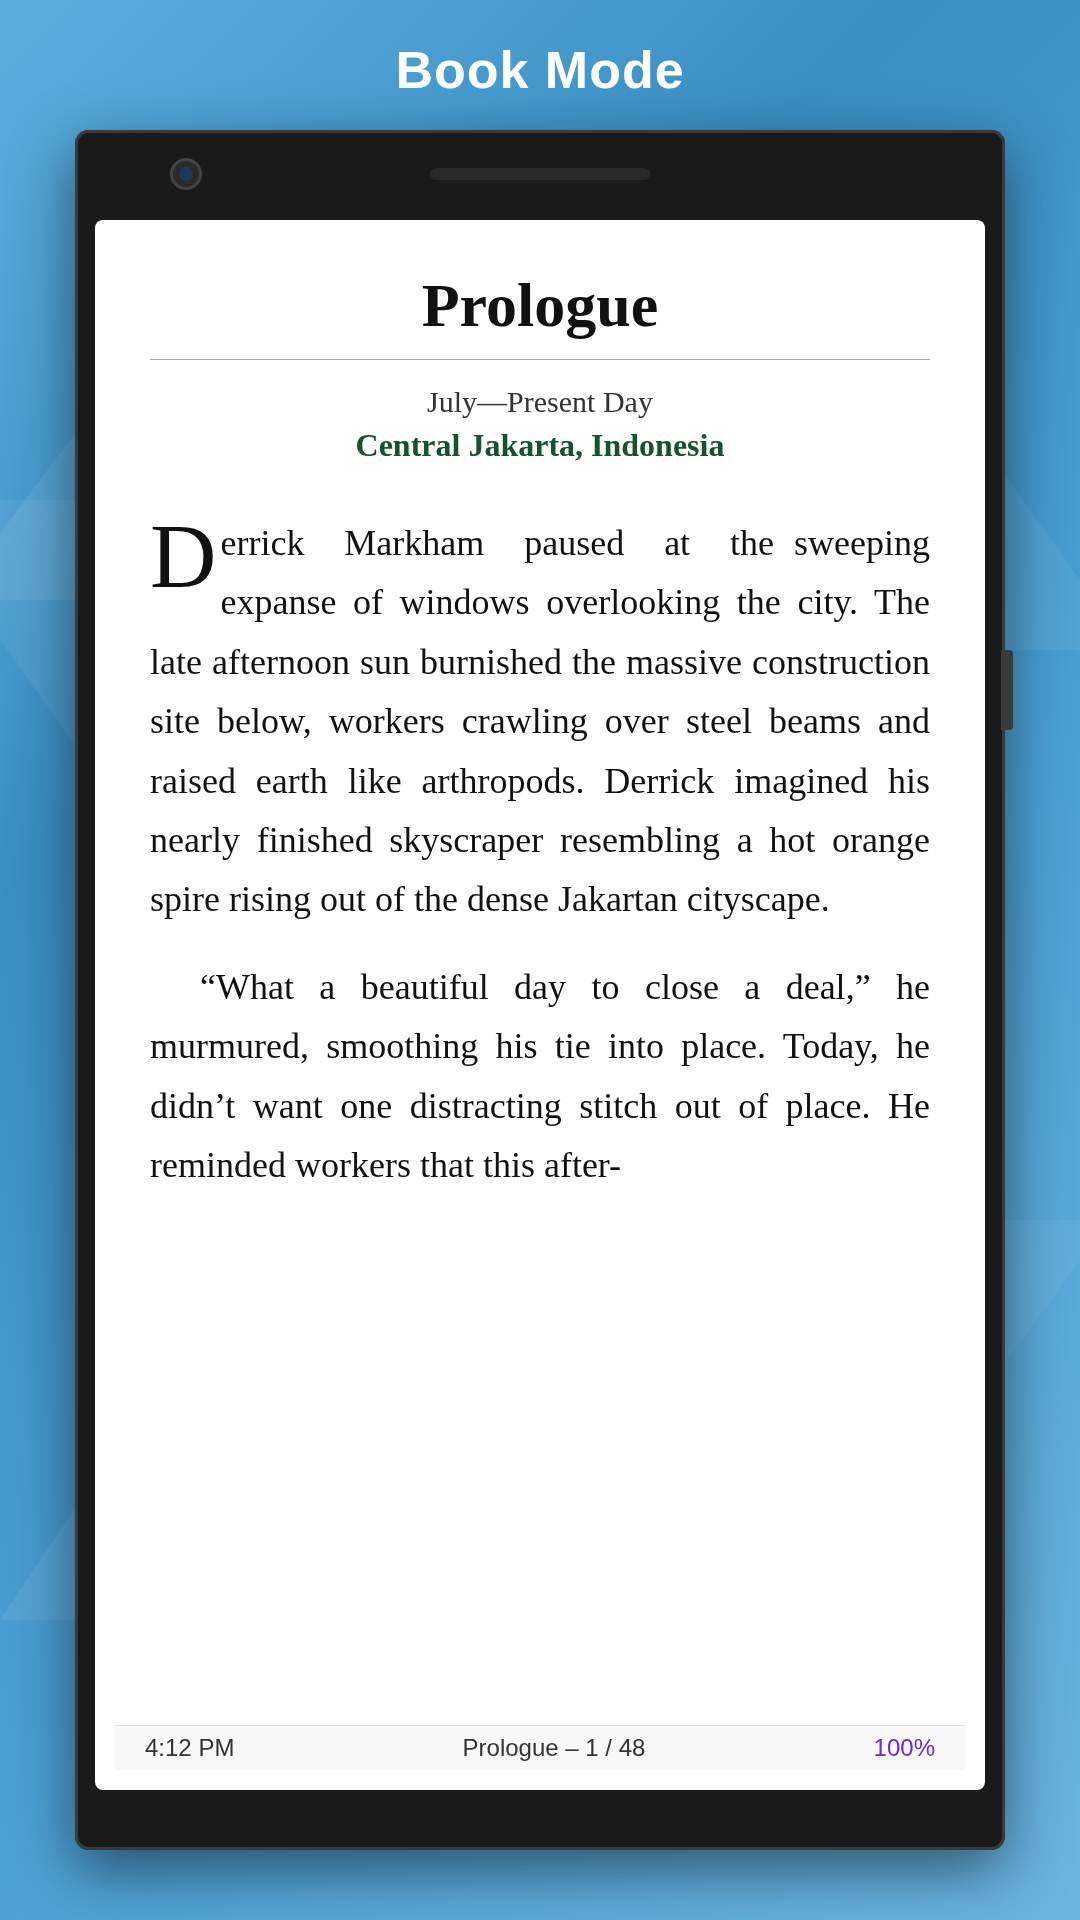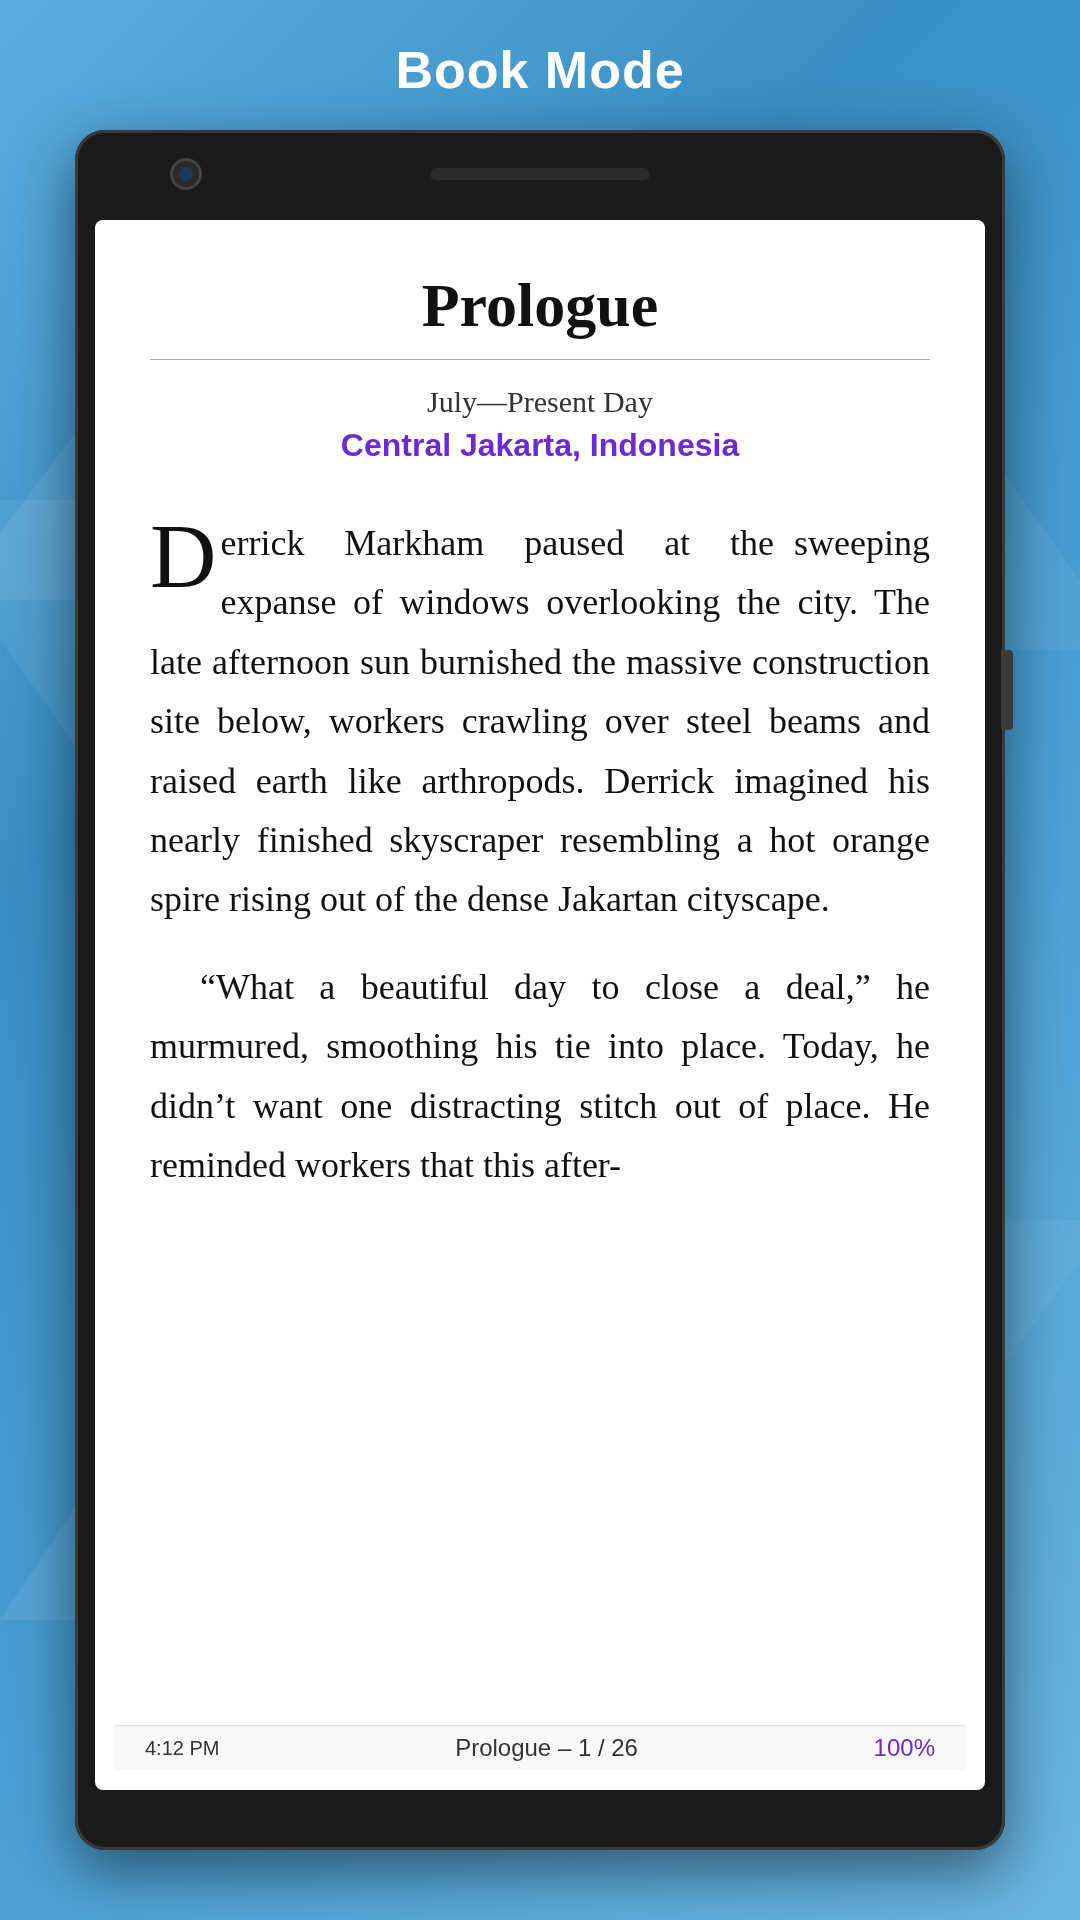--- a/index.html
+++ b/index.html
@@ -29,21 +29,21 @@
     }
 
     
     .phone-frame {
       position: absolute;
       top: 130px;
       left: 75px;
       width: 930px;
       height: 1720px;
       background: #1a1a1a;
-      border-radius: 30px;
+      border-radius: 14px;
       box-shadow: 0 20px 60px rgba(0,0,0,0.5), inset 0 0 0 3px #3a3a3a;
     }
 
     
     .phone-screen {
       position: absolute;
       top: 90px;
       left: 20px;
       right: 20px;
       bottom: 60px;
@@ -137,22 +137,22 @@
       text-align: center;
       color: #333;
       font-family: Georgia, serif;
       margin-bottom: 8px;
     }
 
     .chapter-location {
       font-size: 32px;
       font-weight: bold;
       text-align: center;
-      color: #6d28d9;
-      font-family: Liberation Sans, sans-serif;
+      color: #14532d;
+      font-family: Liberation Serif, serif;
       margin-bottom: 50px;
     }
 
     .book-text {
       font-size: 36px;
       line-height: 1.65;
       color: #111;
       font-family: Georgia, serif;
       text-align: justify;
     }
@@ -180,21 +180,21 @@
       height: 45px;
       background: #f8f8f8;
       border-top: 1px solid #e0e0e0;
       display: flex;
       align-items: center;
       justify-content: space-between;
       padding: 0 30px;
     }
 
     .status-time {
-      font-size: 20px;
+      font-size: 24px;
       color: #333;
       font-family: Arial, sans-serif;
     }
 
     .status-page {
       font-size: 24px;
       color: #333;
       font-family: Arial, sans-serif;
     }
 
@@ -295,19 +295,19 @@
       </div>
 
       <div class="book-text indent" style="margin-top: 28px;">
         “What a beautiful day to close a deal,” he murmured, smoothing his tie into place. Today, he didn’t want one distracting stitch out of place. He reminded workers that this after-
       </div>
 
     </div>
 
     <div class="status-bar">
       <span class="status-time">4:12 PM</span>
-      <span class="status-page">Prologue – 1 / 26</span>
+      <span class="status-page">Prologue – 1 / 48</span>
       <span class="status-battery">100%</span>
     </div>
 
   </div>
 
 </div>
 
 </body></html>

